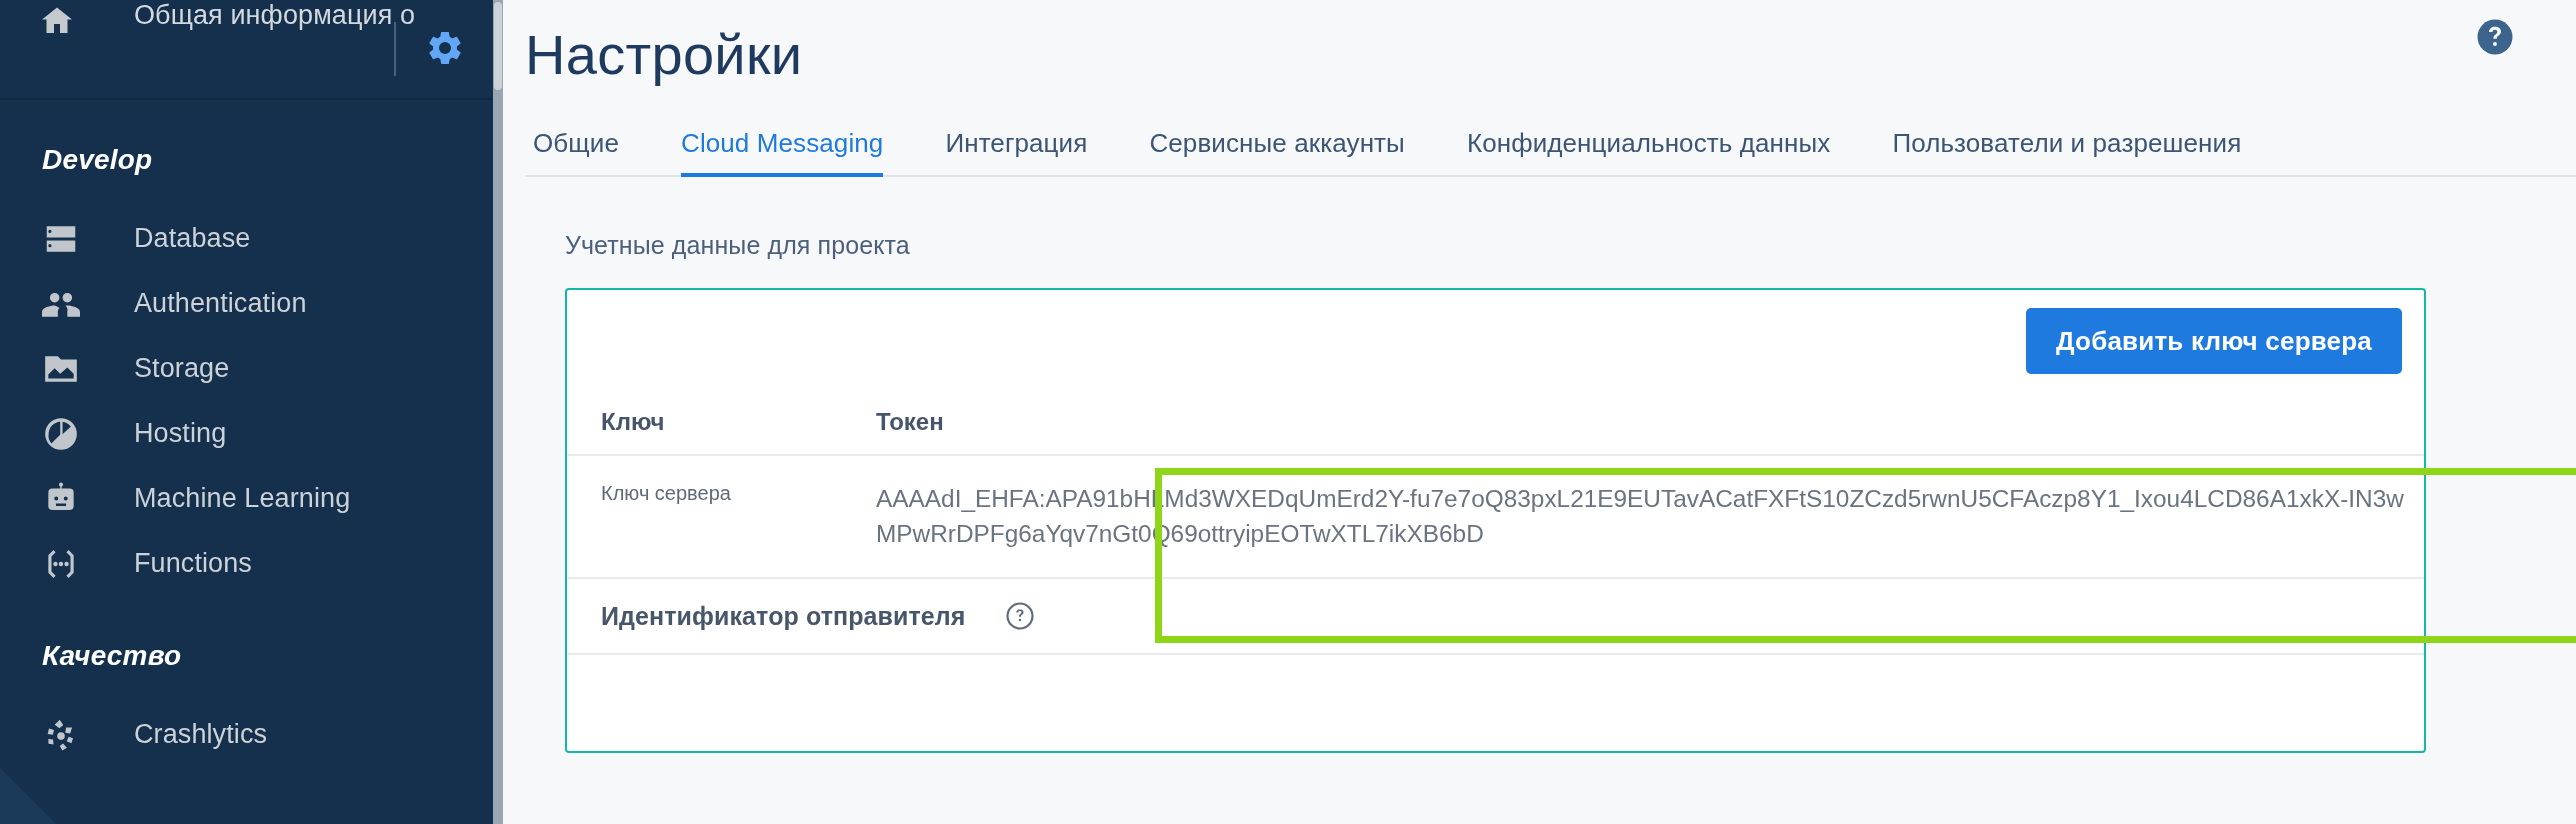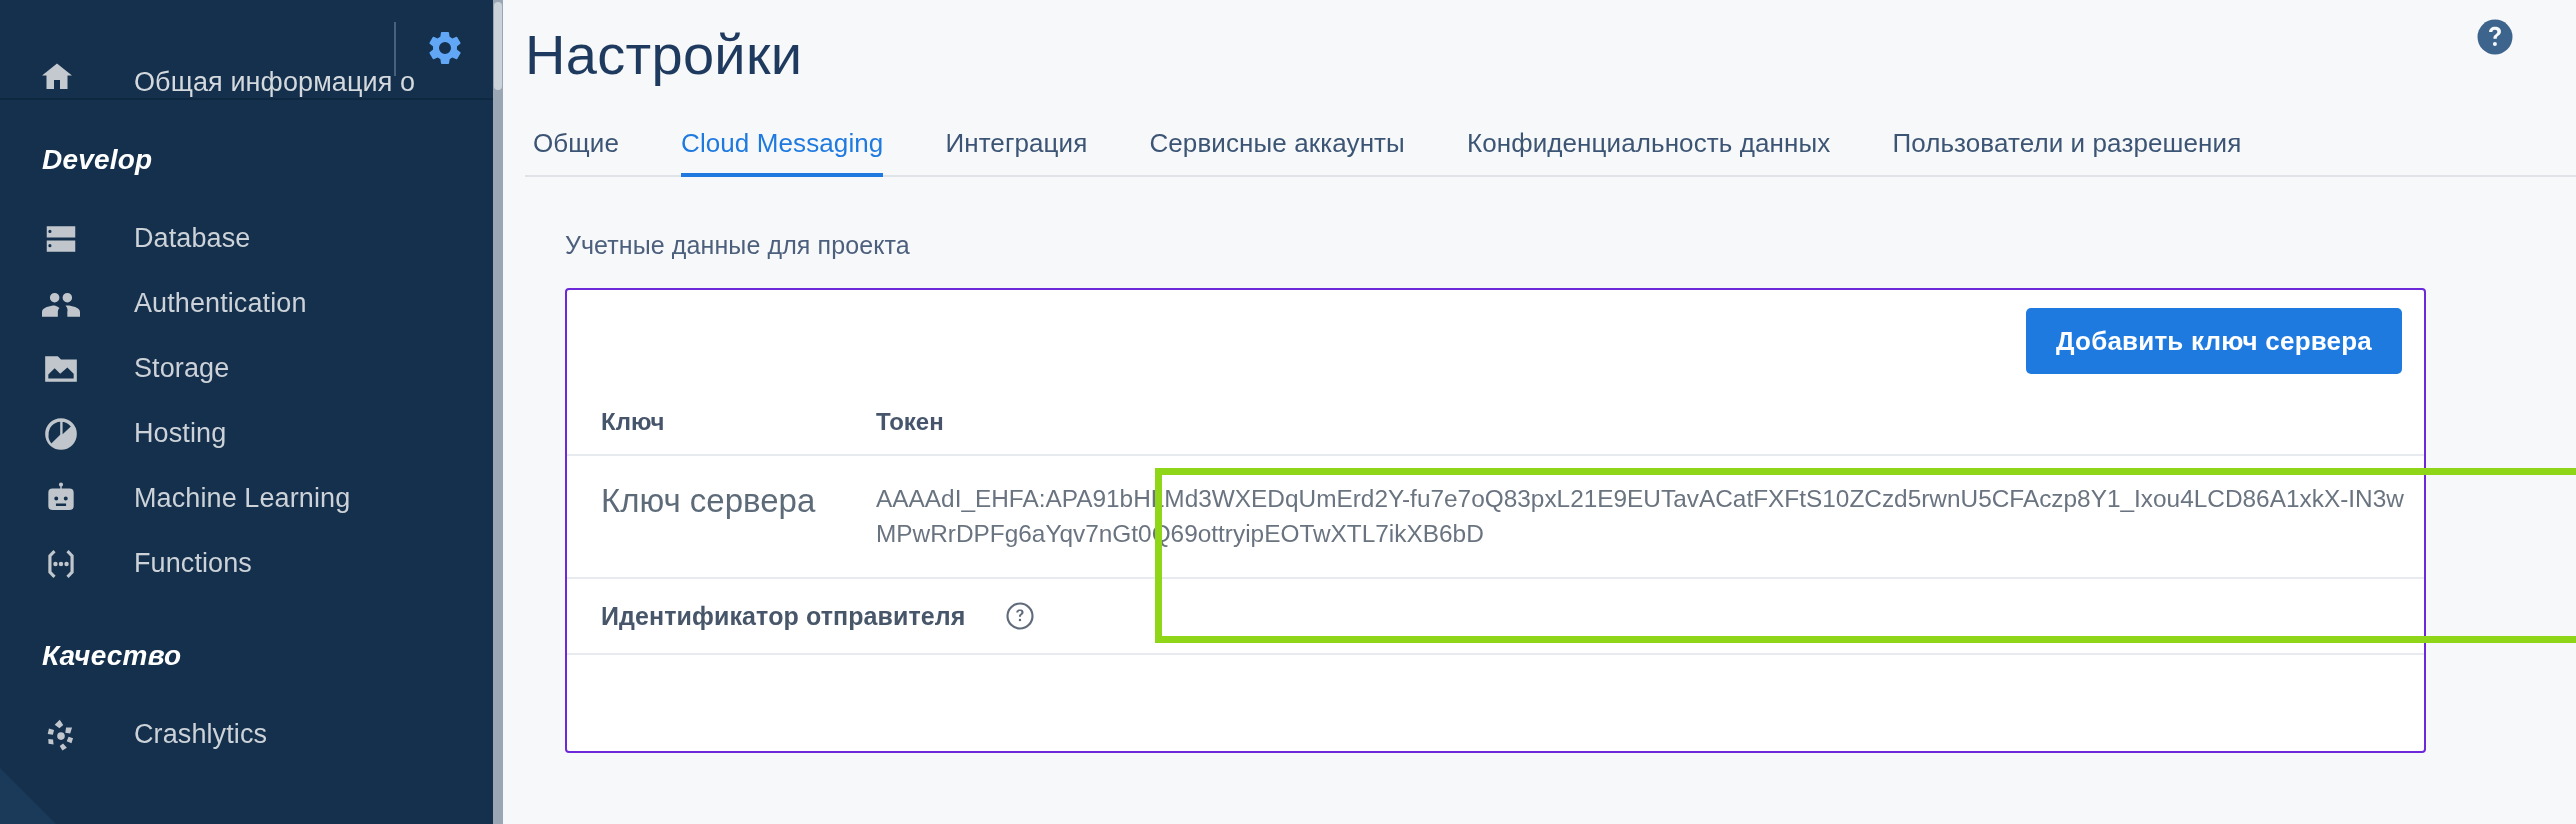--- a/index.html
+++ b/index.html
@@ -15,21 +15,21 @@
   .sidebar {
     width: 503px;
     flex: 0 0 503px;
     background: #14304d;
     position: relative;
     overflow: hidden;
   }
   .sb-top {
     height: 98px;
     display: flex;
-    align-items: flex-end;
+    align-items: flex-start;
     padding-left: 36px;
     position: relative;
   }
   .home-ico { width: 42px; height: 42px; flex: 0 0 42px; display:flex; align-items:center; justify-content:center; }
   .home-ico svg { width: 36px; height: 36px; fill: #c3c9ce; }
   .proj-name {
     color: #d4d9de;
     font-size: 27px;
     margin-left: 56px;
     white-space: nowrap;
@@ -147,21 +147,21 @@
     color: #4c5f7c;
     font-size: 25px;
     margin: 54px 0 0 62px;
     letter-spacing: 0.1px;
   }
 
   .card {
     margin: 28px 0 0 62px;
     width: 1861px;
     background: #fff;
-    border: 2px solid #6d28d9;
+    border: 2px solid #14b8a6;
     border-radius: 4px;
     position: relative;
   }
   .card-toolbar {
     height: 102px;
     display: flex;
     align-items: center;
     justify-content: flex-end;
     padding-right: 22px;
   }
@@ -185,21 +185,21 @@
     text-align: left;
     font-size: 24px;
     font-weight: bold;
     color: #46556b;
     padding: 16px 0 18px 0;
     border-bottom: 2px solid #e7eaee;
   }
   .tbl th.c-key   { width: 289px; padding-left: 34px; }
   .tbl th.c-token { padding-left: 20px; }
   .tbl td {
-    font-size: 33px;
+    font-size: 20px;
     color: #5a6875;
     padding: 26px 0 26px 0;
     vertical-align: top;
     border-bottom: 2px solid #e7eaee;
   }
   .tbl td.c-key { padding-left: 34px; color: #5d6b79; white-space: nowrap; }
   .tbl td.c-token {
     padding-left: 20px;
     padding-right: 17px;
     color: #6a7480;

